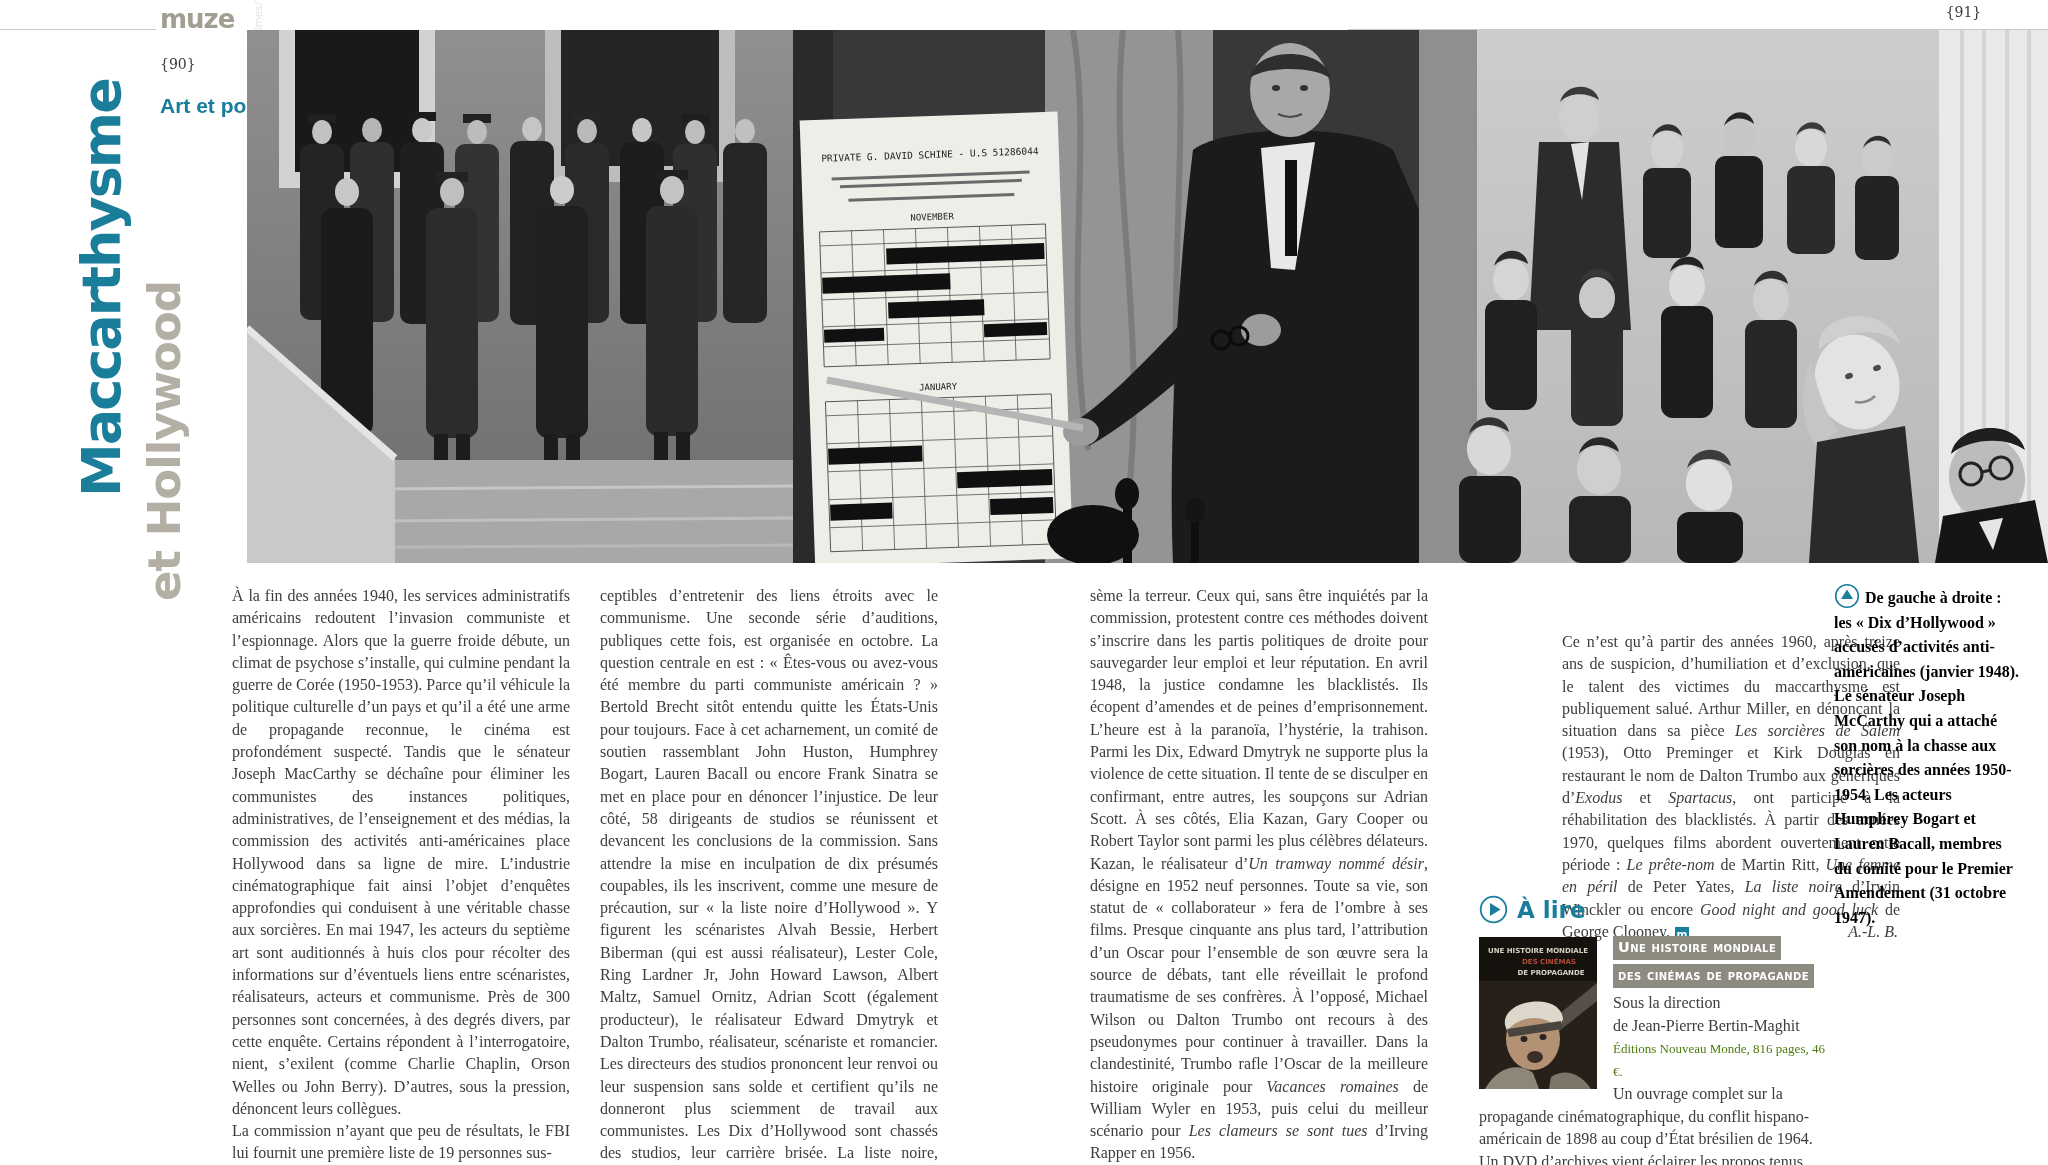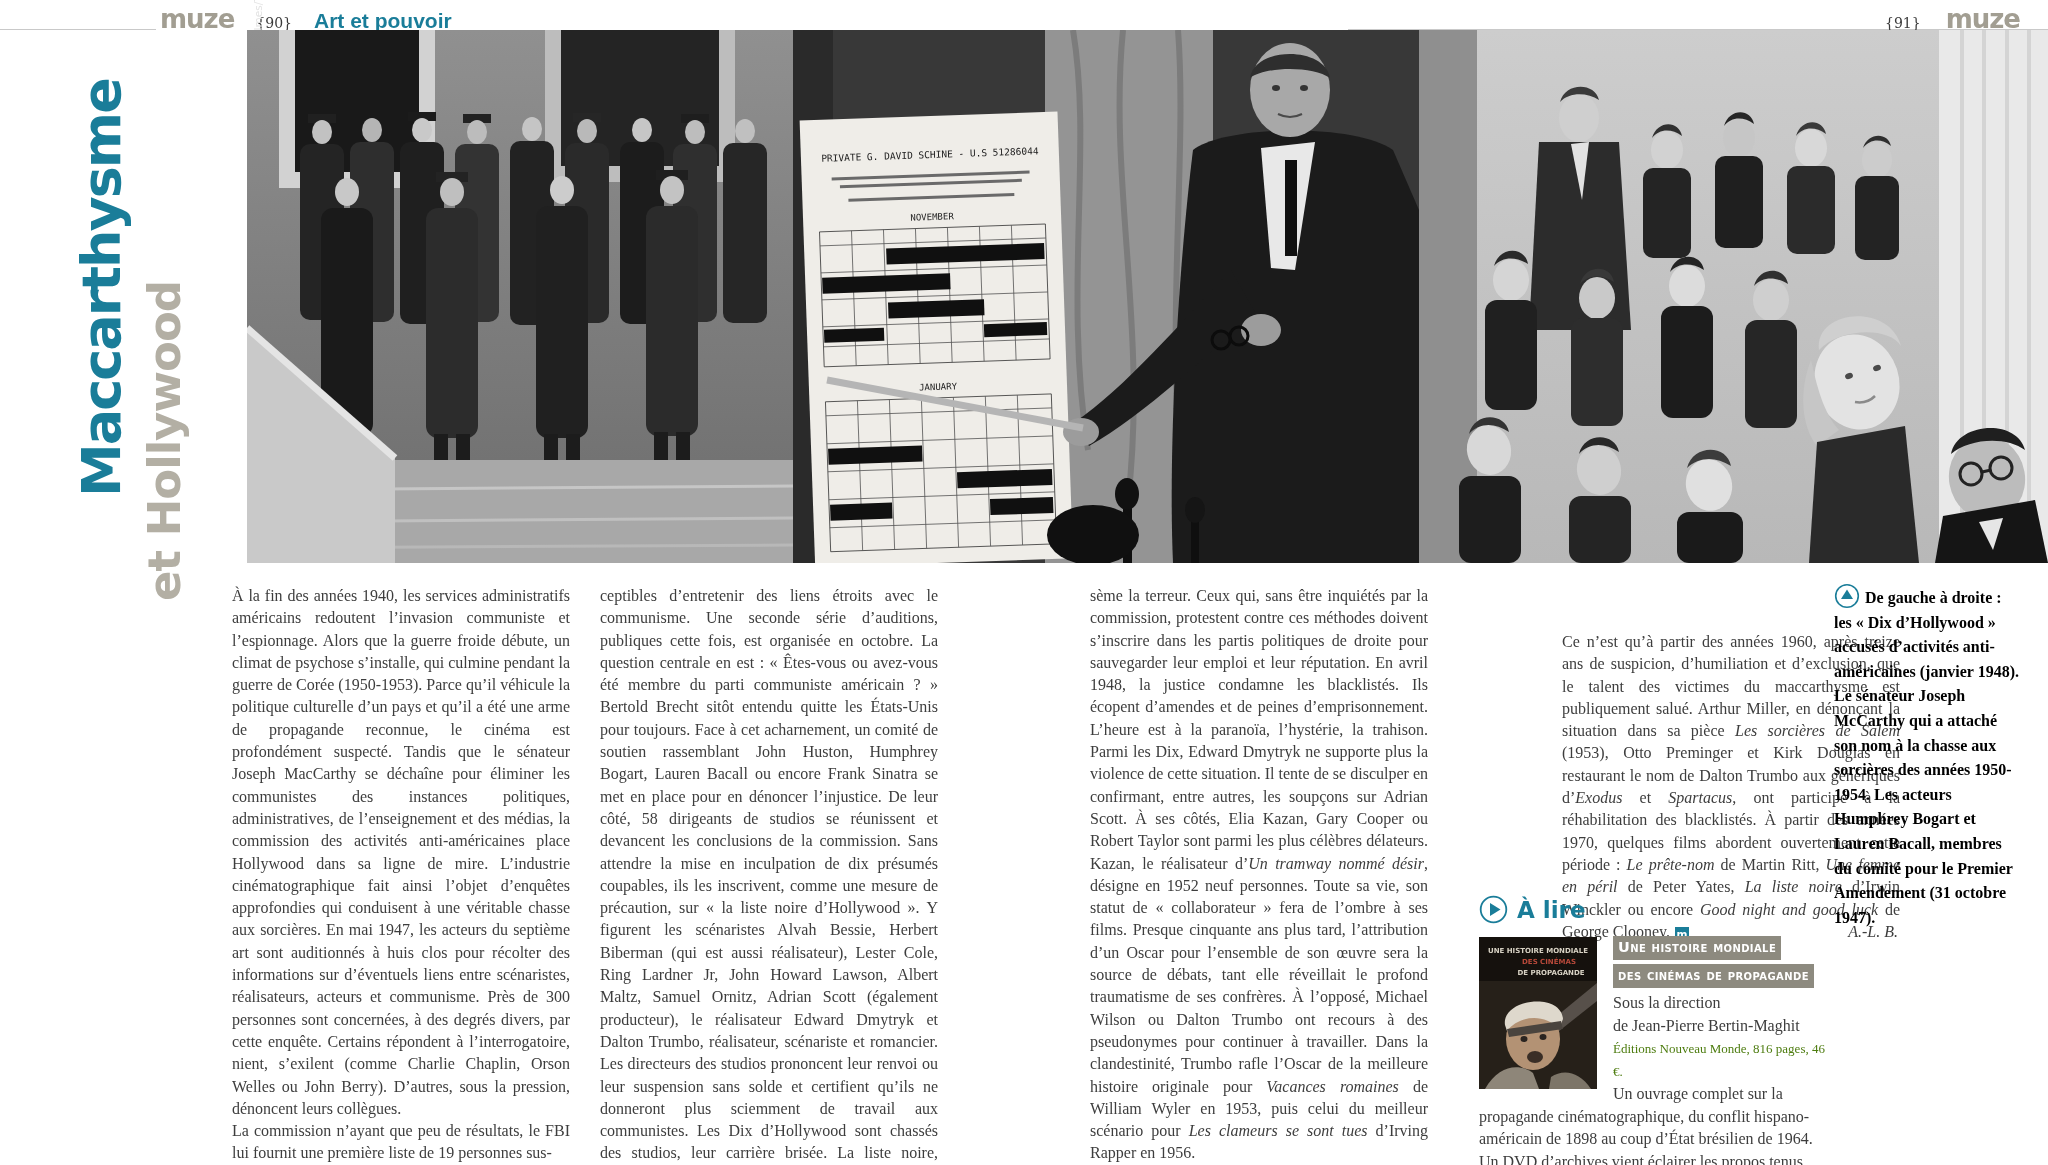--- a/index.html
+++ b/index.html
@@ -3,21 +3,21 @@
 <meta charset="utf-8">
 <style>
   html,body{margin:0;padding:0;background:#ffffff;}
   .page{position:relative;width:2048px;height:1165px;background:#ffffff;overflow:hidden;
         font-family:"Liberation Serif",serif;color:#3d3d3d;}
 
   
   .rule{position:absolute;height:1px;background:#c9c9c9;}
   .rule-left{top:29px;left:0;width:156px;}
   .rule-right{top:29px;left:1348px;width:700px;}
-  .hdr{position:absolute;display:flex;align-items:baseline;}
+  .hdr{position:absolute;display:flex;align-items:baseline;flex-direction:column;}
   .hdr-left{top:4px;left:160px;gap:22px;}
   .hdr-right{top:4px;right:28px;gap:25px;}
   .muze-logo{font-family:"DejaVu Sans",sans-serif;font-weight:bold;font-size:26px;
              letter-spacing:-1px;color:#a29e92;}
   .page-num{font-family:"DejaVu Serif",serif;font-size:14px;color:#3a3a3a;}
   .section-name{font-family:Liberation Sans, sans-serif;font-weight:bold;font-size:21px;color:#1a7d99;}
 
   
   .vtitle{position:absolute;white-space:nowrap;transform-origin:0 0;transform:rotate(-90deg);
           font-family:"DejaVu Sans",sans-serif;font-weight:bold;}

